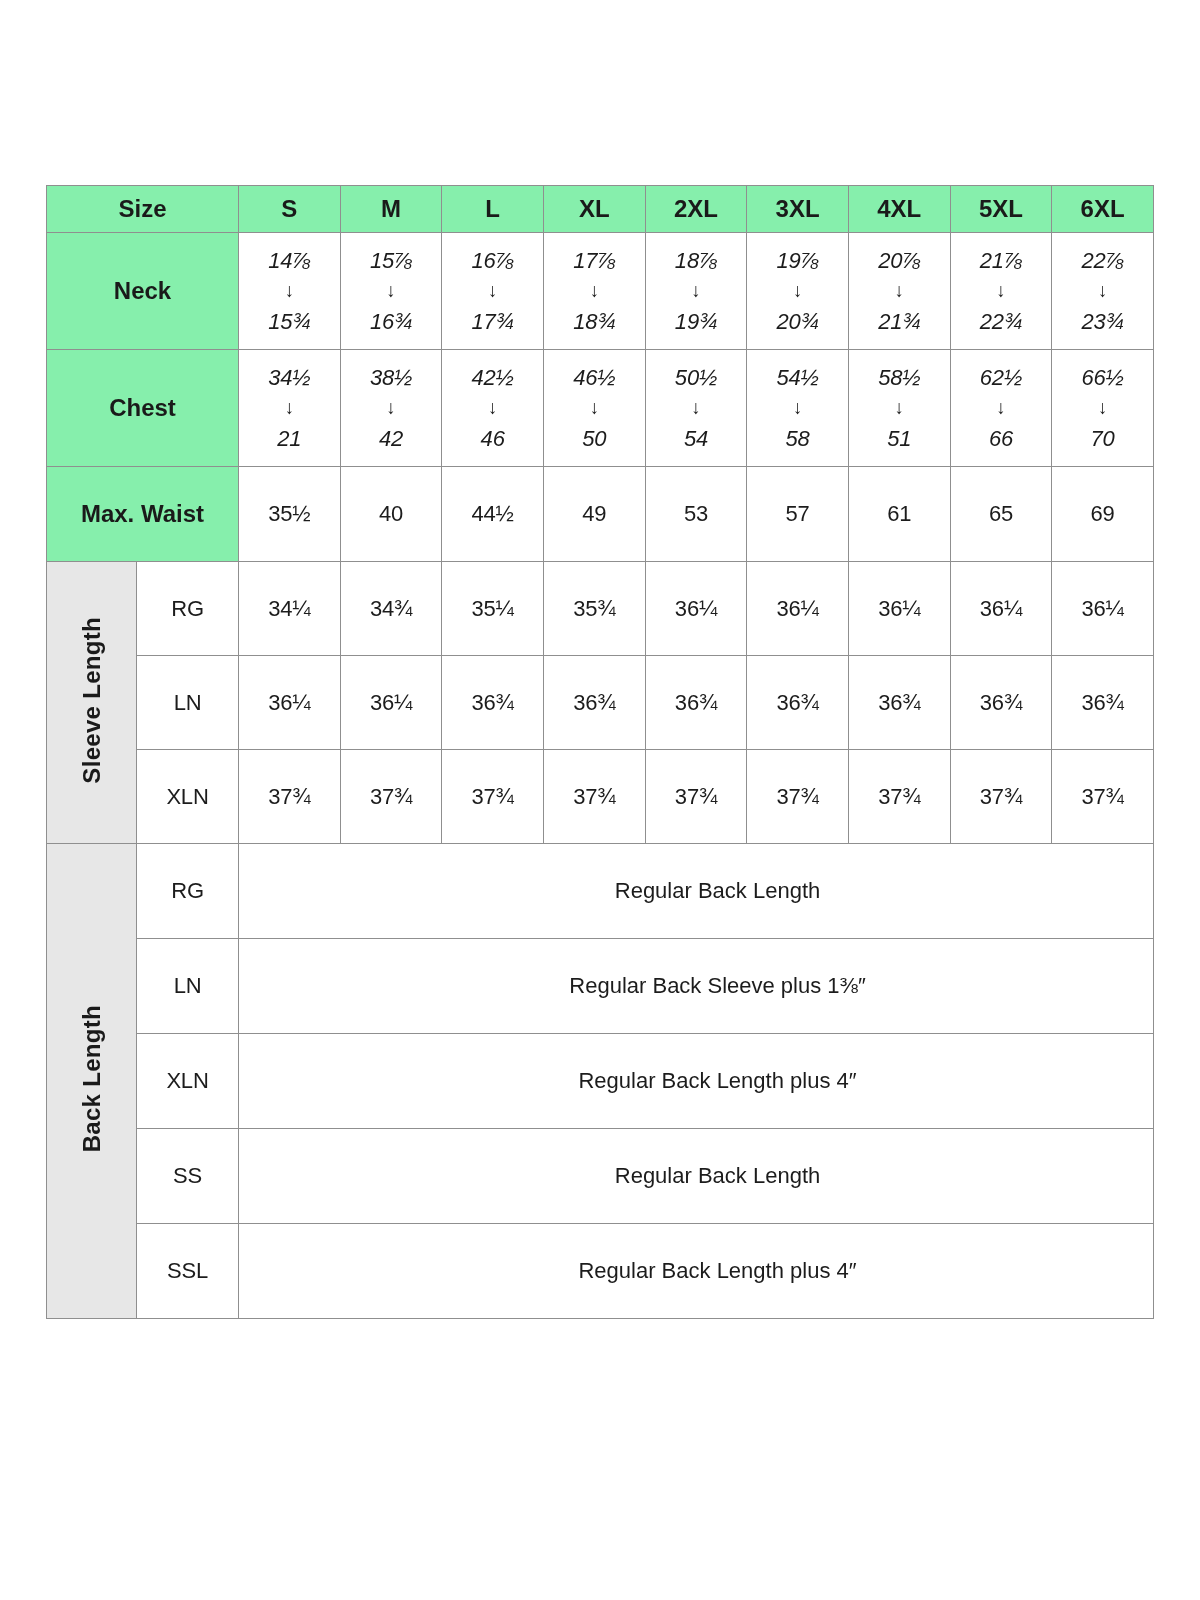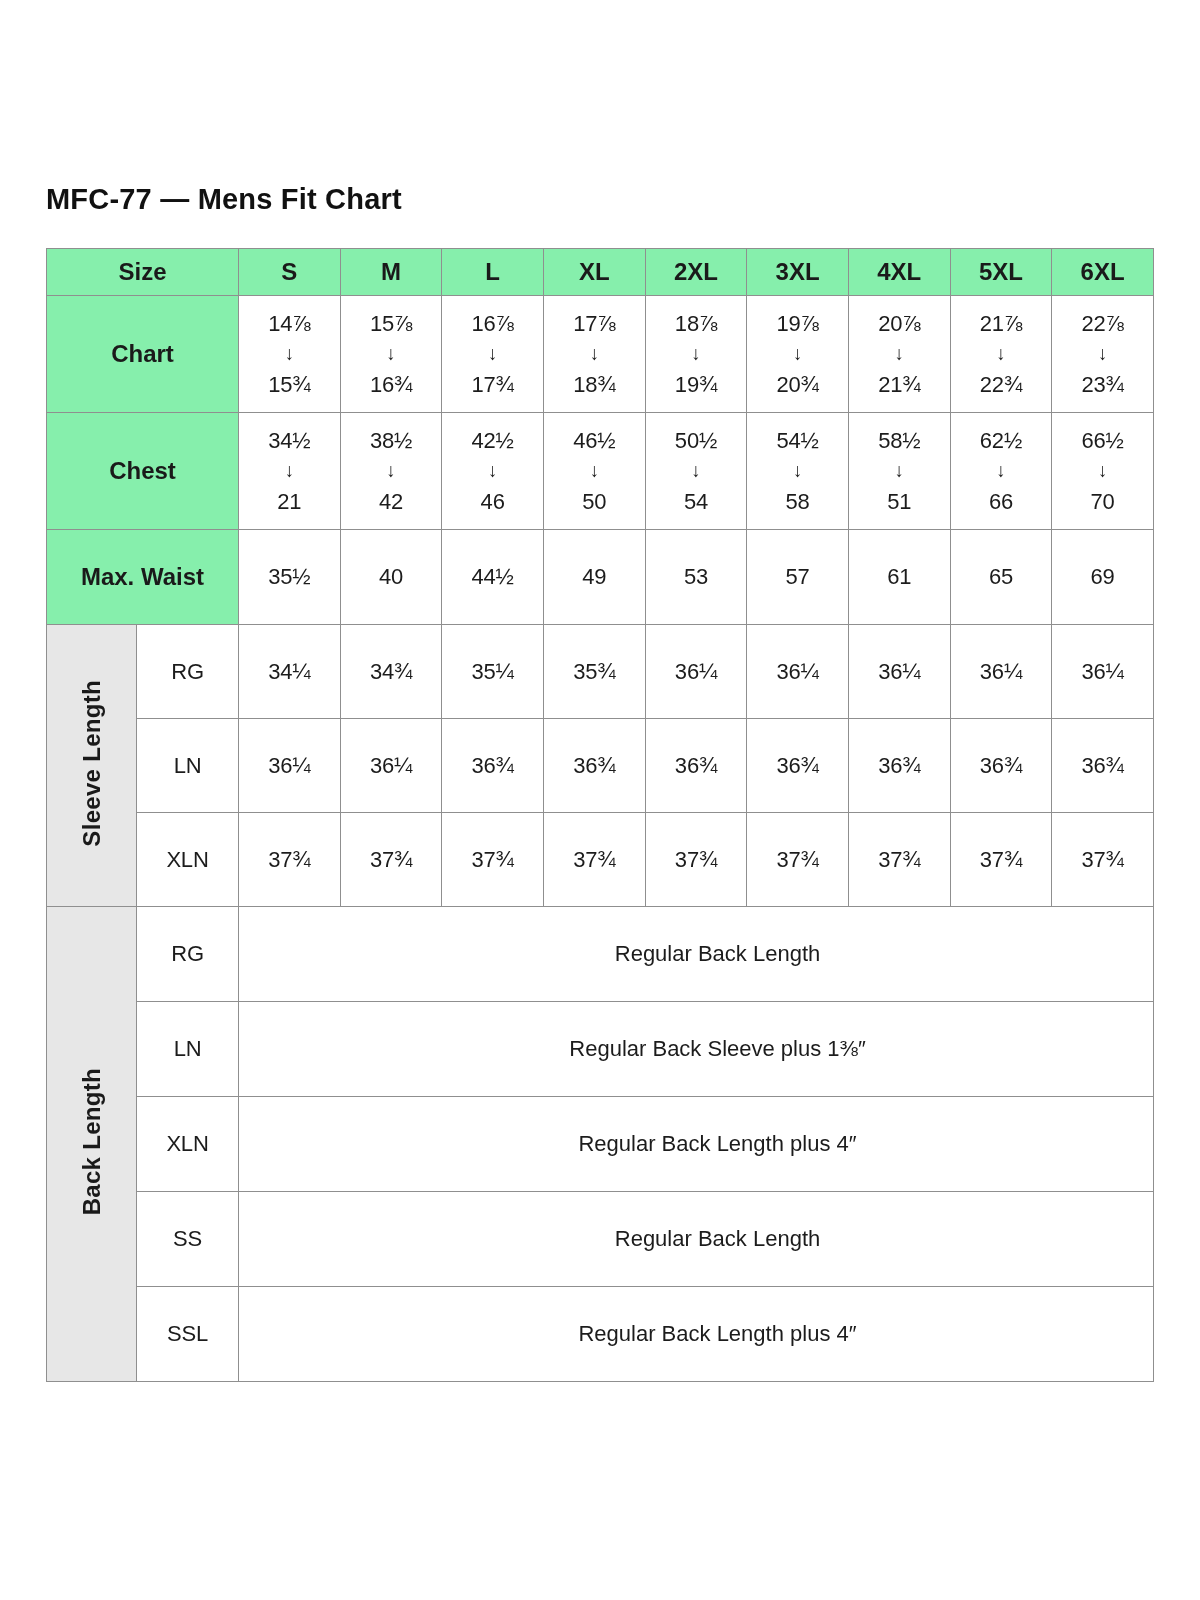--- a/index.html
+++ b/index.html
@@ -59,35 +59,34 @@
     letter-spacing: 0.3px;
   }
   
   td.val, td.sub, td.wide {
     background: #ffffff;
     font-size: 22px;
     font-weight: 500;
     letter-spacing: -0.2px;
     color: #1c1c1c;
   }
-  td.val .rv { line-height: 1.5; }
+  td.val .rv { line-height: 1.5; font-style: italic; }
   .arrow {
     font-size: 19px;
     font-weight: bold;
     line-height: 1.45;
     color: #1c1c1c;
   }
   td.wide { letter-spacing: 0; padding-left: 43px; }
 </style>
 </head>
 <body>
 
 <div class="page">
 
-  <h1 class="title">MFC-77 — Mens Fit Chart</h1>
 
   <table class="fit">
     <colgroup>
       <col style="width:90px">
       <col style="width:102px">
       <col span="9">
     </colgroup>
 
     <tbody>
         <tr class="h-head">
@@ -97,21 +96,21 @@
       <th class="hd">L</th>
       <th class="hd">XL</th>
       <th class="hd">2XL</th>
       <th class="hd">3XL</th>
       <th class="hd">4XL</th>
       <th class="hd">5XL</th>
       <th class="hd">6XL</th>
     </tr>
 
     <tr class="h-range">
-      <th class="hd" colspan="2">Chart</th>
+      <th class="hd" colspan="2">Neck</th>
       <td class="val">
         <div class="rv">14⅞</div>
         <div class="arrow">↓</div>
         <div class="rv">15¾</div>
       </td>
       <td class="val">
         <div class="rv">15⅞</div>
         <div class="arrow">↓</div>
         <div class="rv">16¾</div>
       </td>

